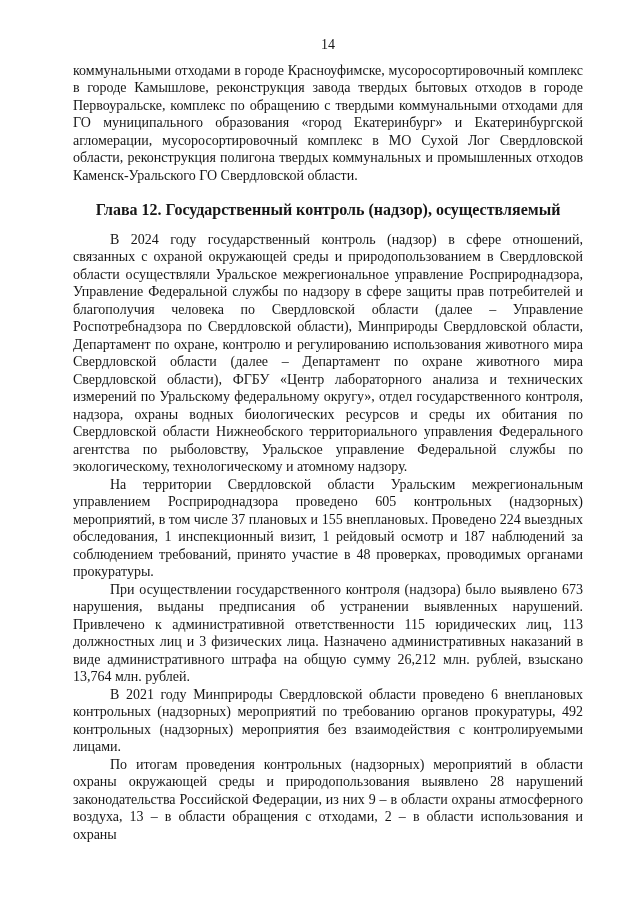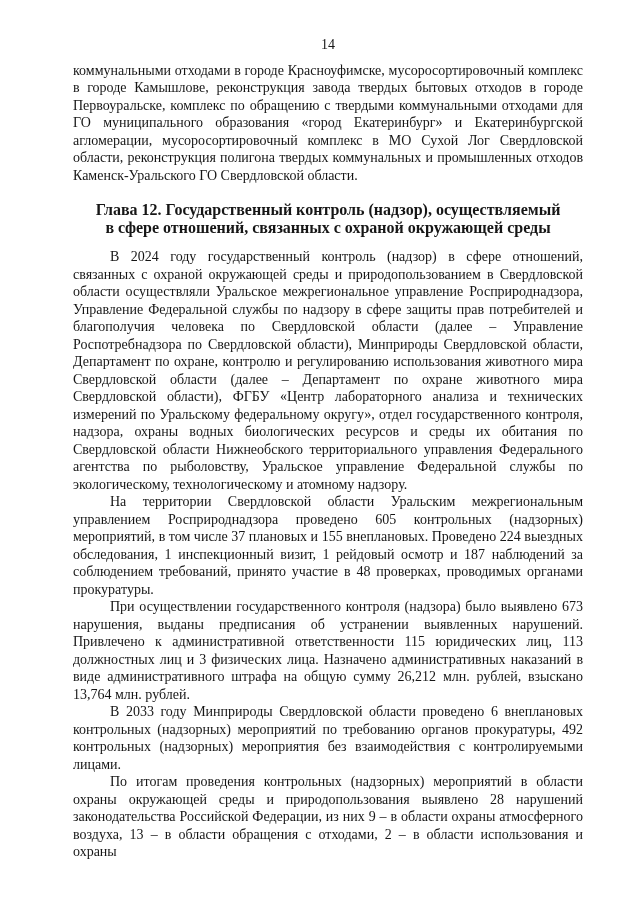--- a/index.html
+++ b/index.html
@@ -49,26 +49,25 @@
 <body>
 
 <div class="page">
 
   <div class="page-number">14</div>
 
   <p class="body-par">коммунальными отходами в городе Красноуфимске, мусоросортировочный комплекс в городе Камышлове, реконструкция завода твердых бытовых отходов в городе Первоуральске, комплекс по обращению с твердыми коммунальными отходами для ГО муниципального образования «город Екатеринбург» и Екатеринбургской агломерации, мусоросортировочный комплекс в МО Сухой Лог Свердловской области, реконструкция полигона твердых коммунальных и промышленных отходов Каменск-Уральского ГО Свердловской области.</p>
 
   <div class="chapter-heading">
     <span class="h-line">Глава 12. Государственный контроль (надзор), осуществляемый</span>
-    <span class="h-line">в сфере отношений, связанных с охраной окружающей среды</span>
   </div>
 
   <p class="body-par indented">В 2024 году государственный контроль (надзор) в сфере отношений, связанных с охраной окружающей среды и природопользованием в Свердловской области осуществляли Уральское межрегиональное управление Росприроднадзора, Управление Федеральной службы по надзору в сфере защиты прав потребителей и благополучия человека по Свердловской области (далее – Управление Роспотребнадзора по Свердловской области), Минприроды Свердловской области, Департамент по охране, контролю и регулированию использования животного мира Свердловской области (далее – Департамент по охране животного мира Свердловской области), ФГБУ «Центр лабораторного анализа и технических измерений по Уральскому федеральному округу», отдел государственного контроля, надзора, охраны водных биологических ресурсов и среды их обитания по Свердловской области Нижнеобского территориального управления Федерального агентства по рыболовству, Уральское управление Федеральной службы по экологическому, технологическому и атомному надзору.</p>
 
   <p class="body-par indented">На территории Свердловской области Уральским межрегиональным управлением Росприроднадзора проведено 605 контрольных (надзорных) мероприятий, в том числе 37 плановых и 155 внеплановых. Проведено 224 выездных обследования, 1 инспекционный визит, 1 рейдовый осмотр и 187 наблюдений за соблюдением требований, принято участие в 48 проверках, проводимых органами прокуратуры.</p>
 
   <p class="body-par indented">При осуществлении государственного контроля (надзора) было выявлено 673 нарушения, выданы предписания об устранении выявленных нарушений. Привлечено к административной ответственности 115 юридических лиц, 113 должностных лиц и 3 физических лица. Назначено административных наказаний в виде административного штрафа на общую сумму 26,212 млн. рублей, взыскано 13,764 млн. рублей.</p>
 
-  <p class="body-par indented">В 2033 году Минприроды Свердловской области проведено 6 внеплановых контрольных (надзорных) мероприятий по требованию органов прокуратуры, 492 контрольных (надзорных) мероприятия без взаимодействия с контролируемыми лицами.</p>
+  <p class="body-par indented">В 2021 году Минприроды Свердловской области проведено 6 внеплановых контрольных (надзорных) мероприятий по требованию органов прокуратуры, 492 контрольных (надзорных) мероприятия без взаимодействия с контролируемыми лицами.</p>
 
   <p class="body-par indented">По итогам проведения контрольных (надзорных) мероприятий в области охраны окружающей среды и природопользования выявлено 28 нарушений законодательства Российской Федерации, из них 9 – в области охраны атмосферного воздуха, 13 – в области обращения с отходами, 2 – в области использования и охраны</p>
 
 </div>
 
 </body></html>

